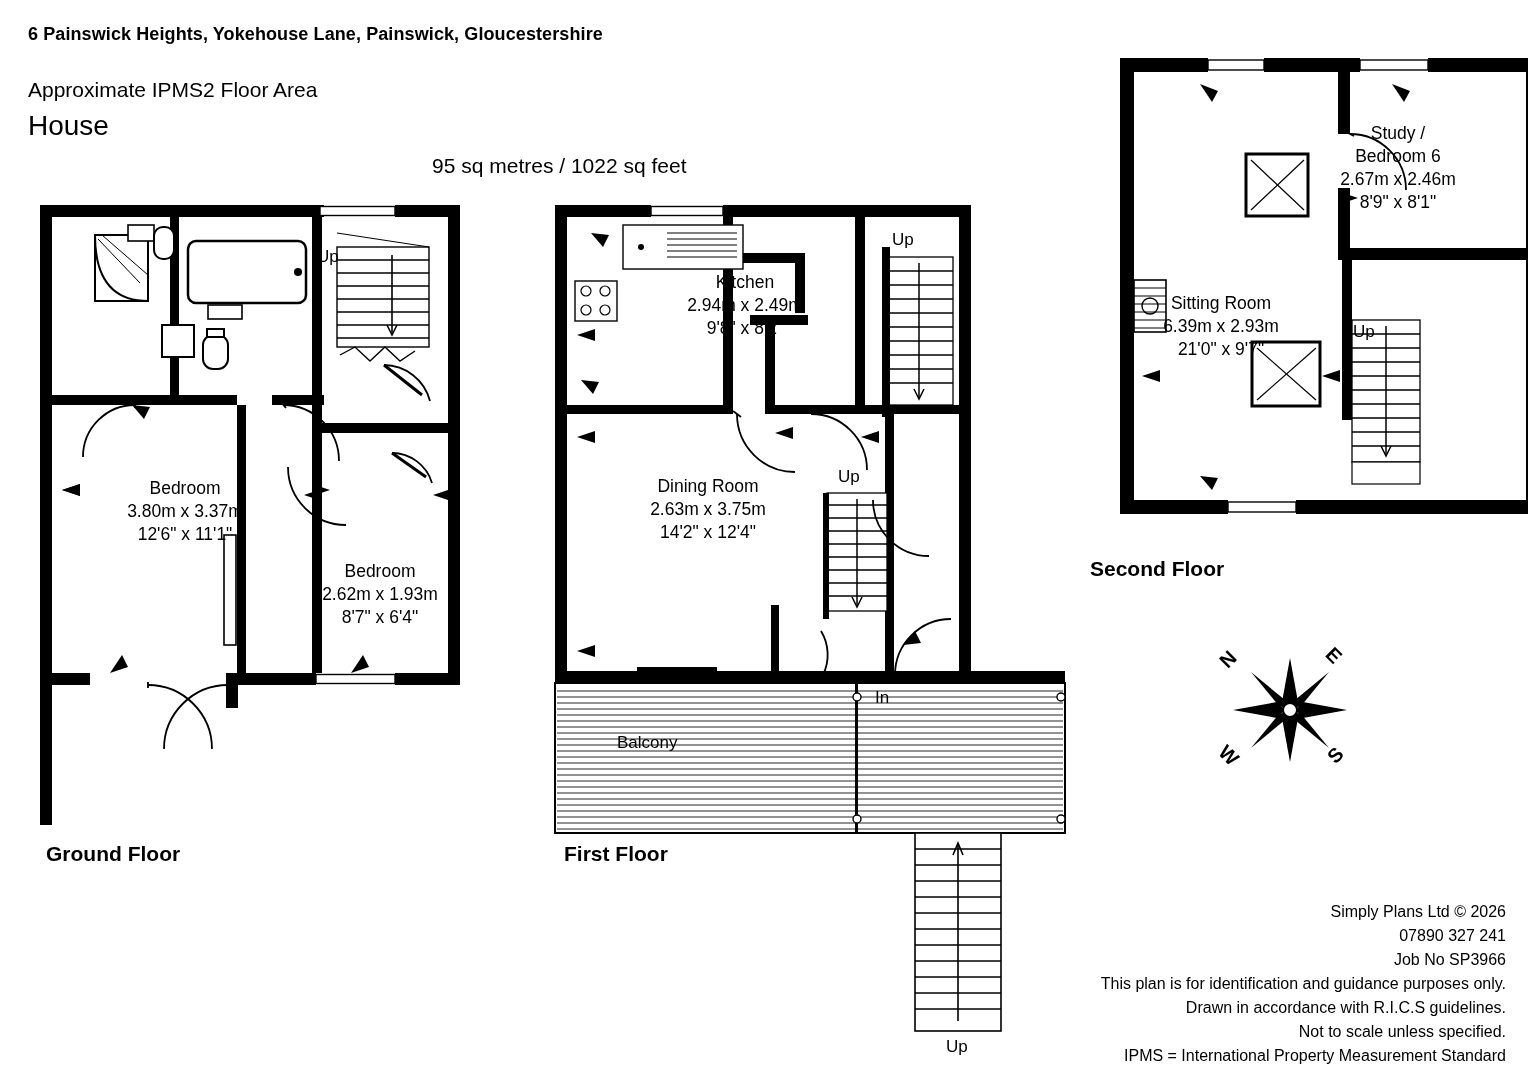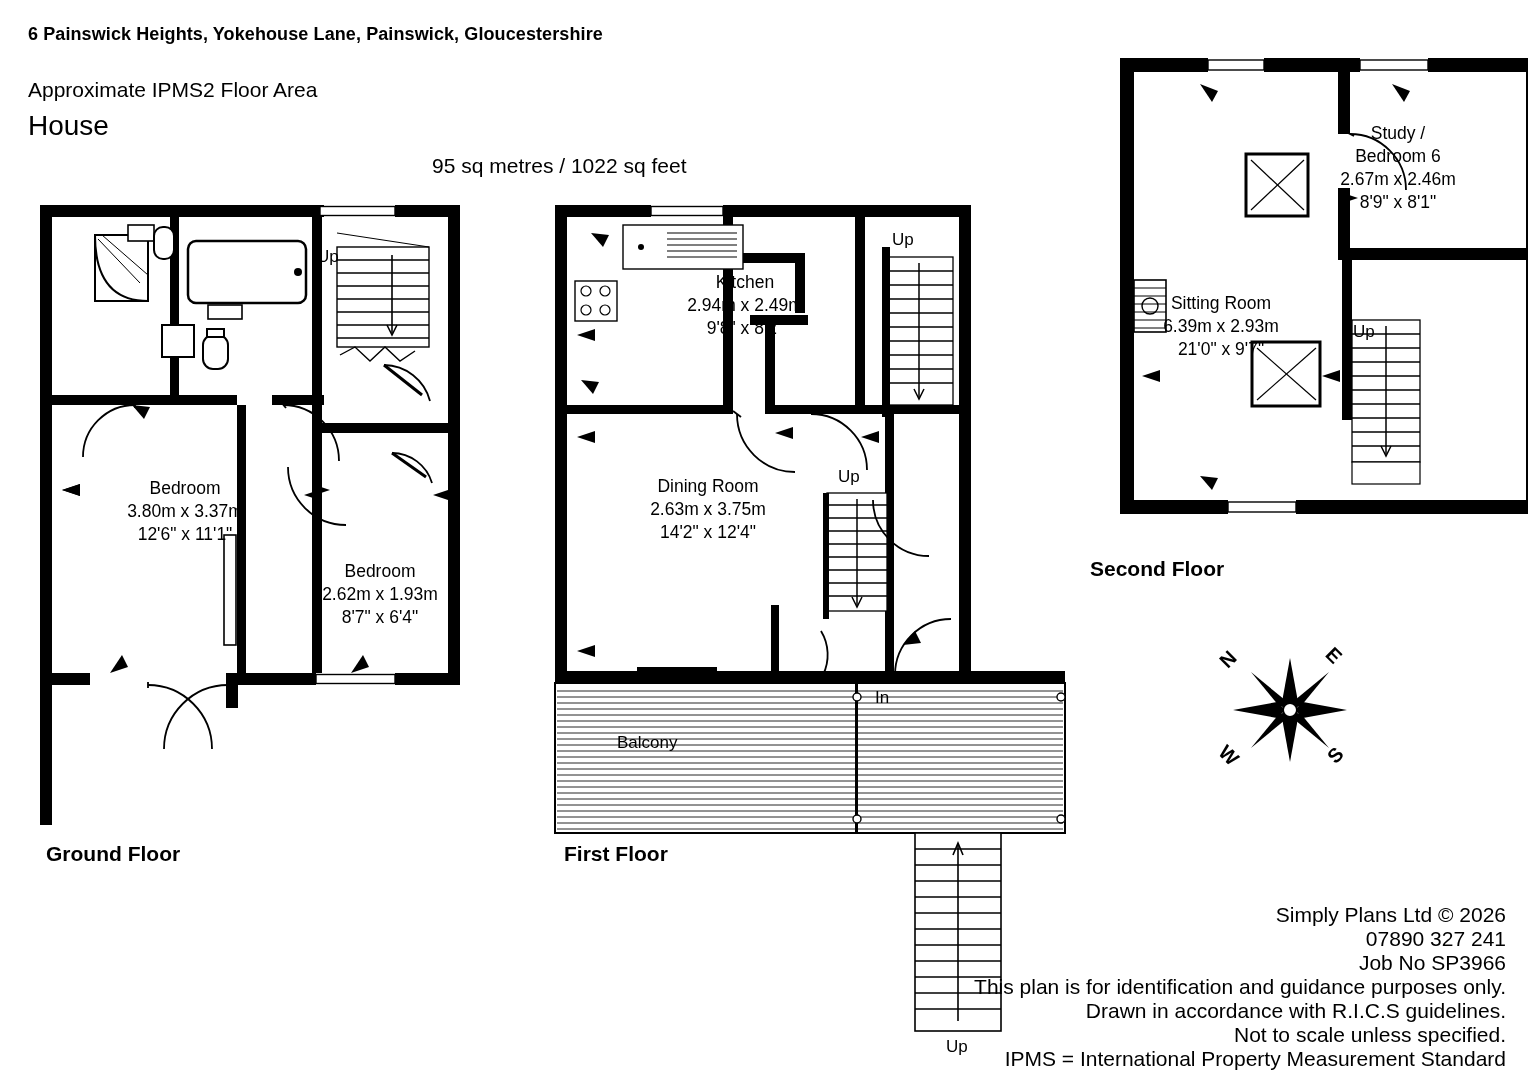--- a/index.html
+++ b/index.html
@@ -45,21 +45,21 @@
     line-height: 1.32;
     white-space: nowrap;
   }
   .small-label {
     font-size: 17px;
     white-space: nowrap;
   }
   .plan { position: absolute; }
   .footer {
     right: 22px;
-    font-size: 21px;
+    font-size: 16px;
     text-align: left;
     line-height: 1.45;
   }
   .arrowtxt { font-size: 17px; }
   svg { display: block; overflow: visible; }
 </style>
 </head>
 <body>
 
 <div class="abs title">6 Painswick Heights, Yokehouse Lane, Painswick, Gloucestershire</div>

